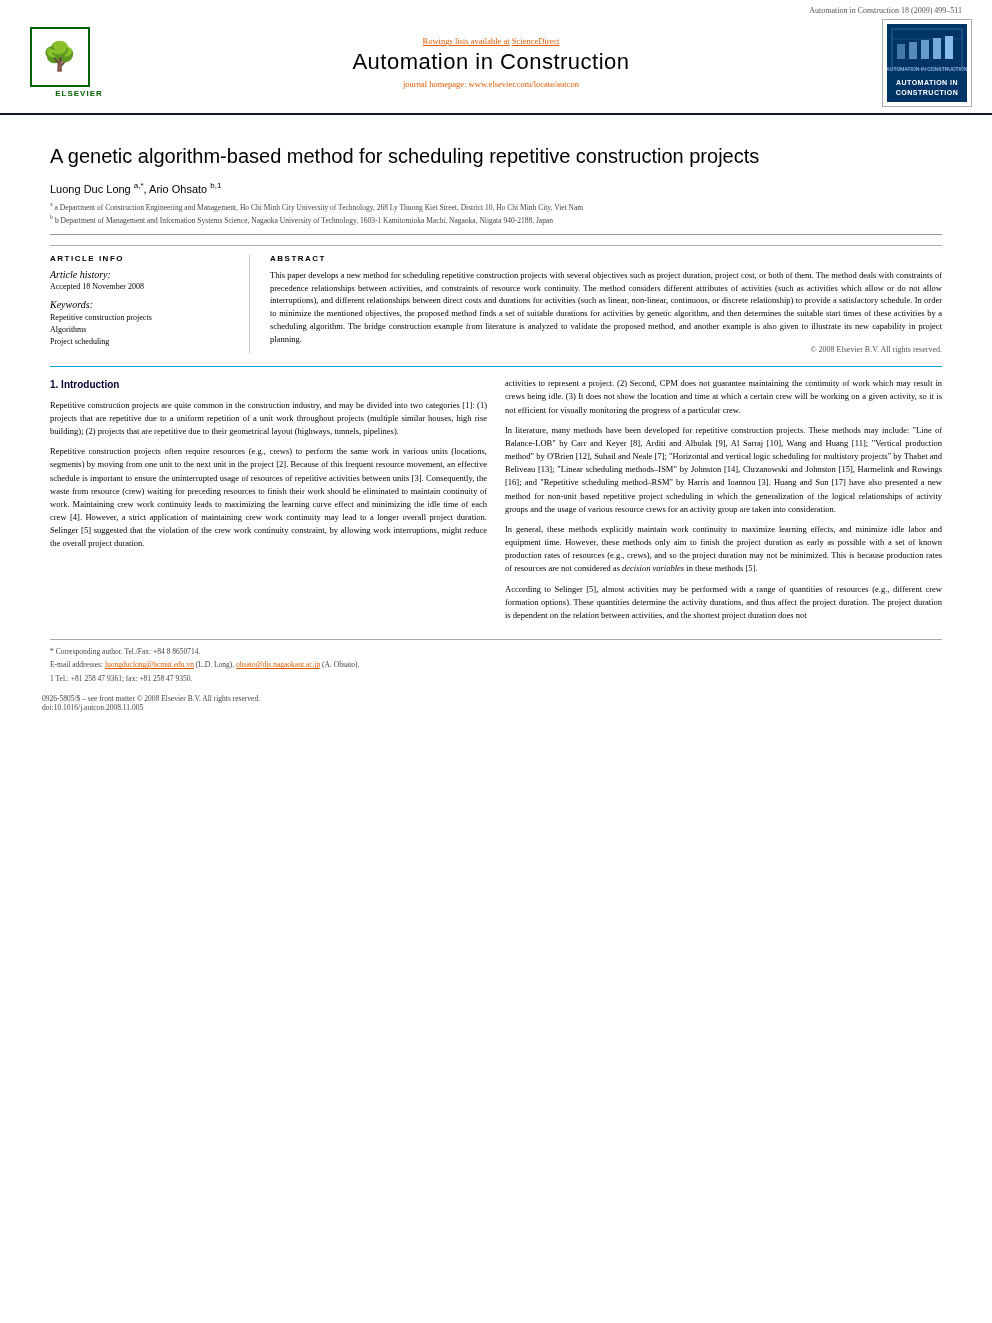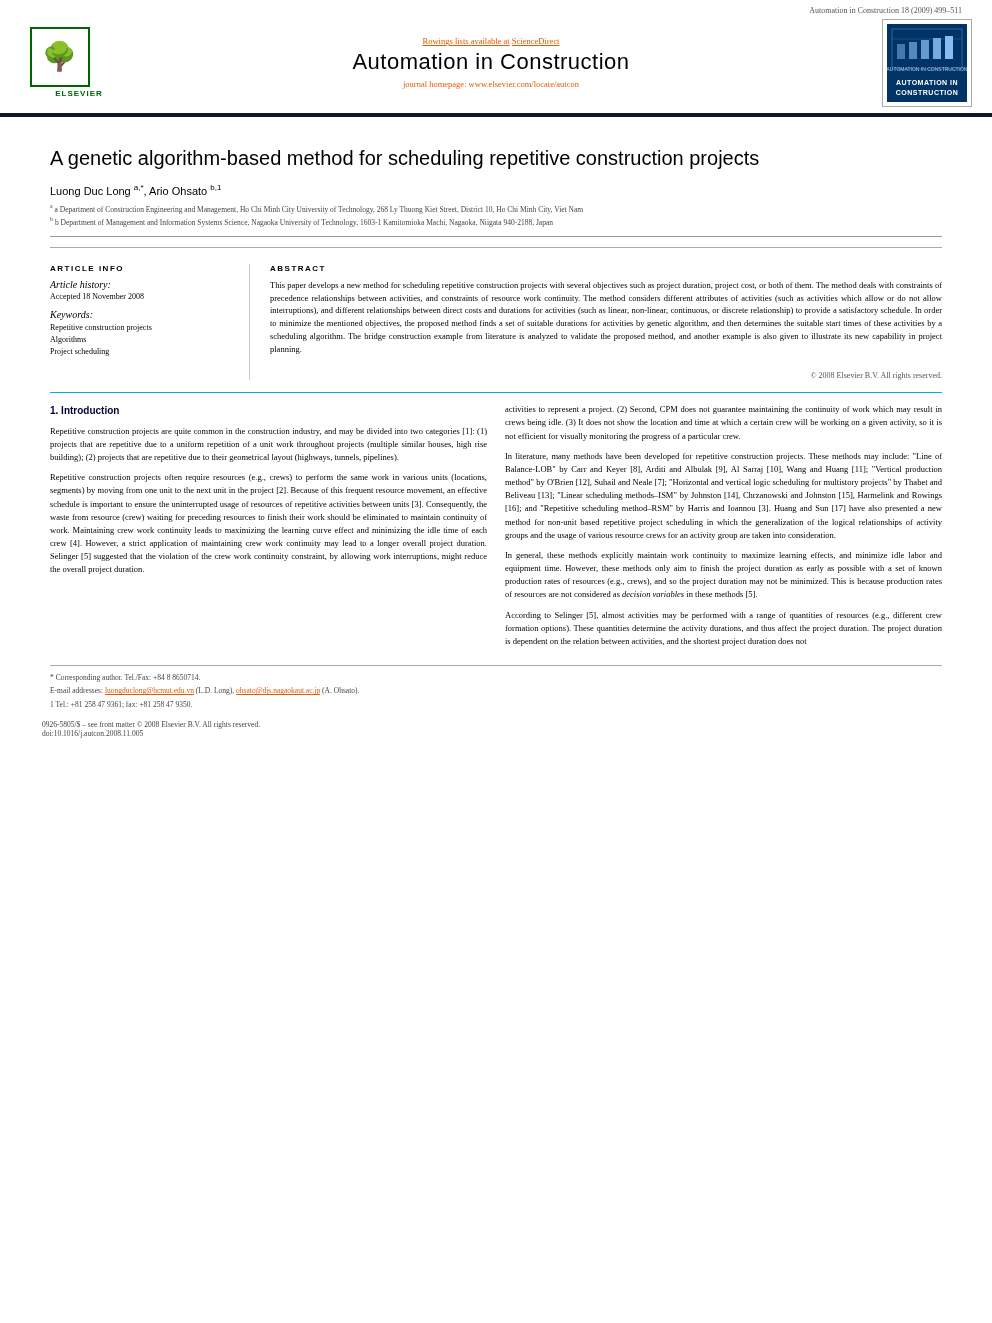--- a/index.html
+++ b/index.html
@@ -12,21 +12,21 @@
       min-height: 1323px;
     }
     .page {
       width: 992px;
       min-height: 1323px;
       background: #fff;
       padding: 0;
     }
     
     .journal-header {
-      border-bottom: 4px solid #0f172a;
+      border-bottom: 2px solid #0f172a;
       padding: 6px 20px 6px 20px;
       text-align: center;
       position: relative;
     }
     .journal-header-top {
       font-size: 8px;
       color: #555;
       text-align: right;
       padding-right: 10px;
       margin-bottom: 4px;
@@ -150,21 +150,21 @@
       border: none;
       border-top: 1px solid #999;
       margin: 8px 0;
     }
     
     .info-abstract {
       display: flex;
       gap: 20px;
       margin: 10px 0 10px 0;
       border-top: 1px solid #aaa;
-      padding-top: 16px;
+      padding-top: 8px;
     }
     .article-info {
       width: 200px;
       flex-shrink: 0;
       border-right: 1px solid #ccc;
       padding-right: 12px;
     }
     .info-section-title {
       font-size: 8px;
       font-family: Arial, sans-serif;
@@ -207,21 +207,21 @@
     .abstract-text {
       font-size: 8.5px;
       line-height: 1.5;
       color: #000;
       text-align: justify;
     }
     .copyright-line {
       font-size: 8px;
       color: #555;
       text-align: right;
-      margin-top: 16px;
+      margin-top: 0;
     }
     
     
     .body-columns {
       display: flex;
       gap: 18px;
       margin-top: 12px;
       border-top: 1px solid #0ea5e9;
       padding-top: 10px;
     }

